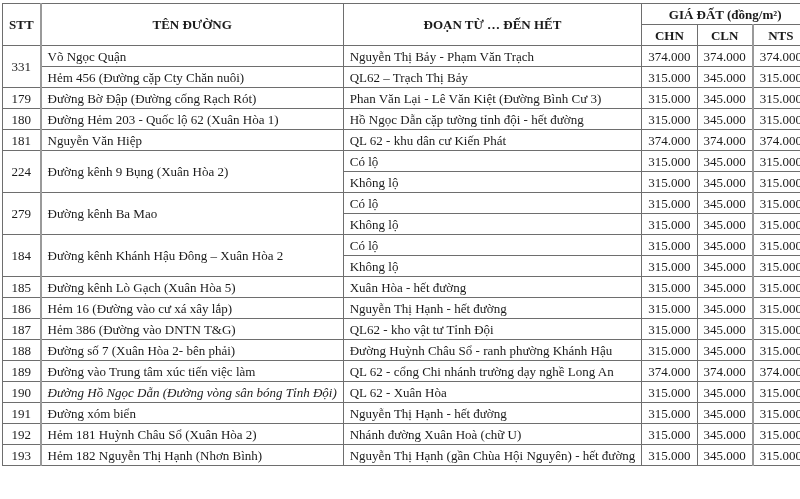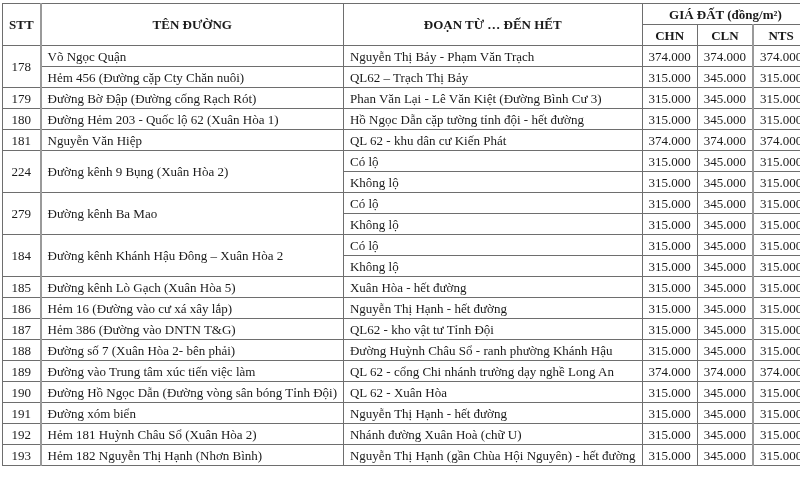--- a/index.html
+++ b/index.html
@@ -18,21 +18,21 @@
     line-height:15px;
     white-space:nowrap;
     overflow:hidden;
   }
   table.land th { font-weight:bold; text-align:center; font-size:13px; }
   th.h-top { height:24px; }
   th.h-sub { height:20px; }
   td.stt { text-align:center; padding:0 2px; }
   td.num { text-align:right; padding:0 2px; }
   td.name, td.seg { text-align:left; }
-  td.wrap { white-space:normal; line-height:17px; padding-top:1px; padding-bottom:1px; }
+  td.wrap { white-space:normal; line-height:17px; padding-top:1px; padding-bottom:1px;font-style:italic; }
   col.c-stt { width:36px; }
   col.c-name { width:268px; }
   col.c-seg { width:290px; }
   col.c-p { width:67px; }
   col.c-p2 { width:67px; }
   col.c-p3 { width:68px; }
   .thick-left { border-left:2px solid #9a9a9a !important; }
 </style>
 </head>
 <body>
@@ -55,21 +55,21 @@
     </tr>
     <tr>
       <th class="h-sub">CHN</th>
       <th class="h-sub">CLN</th>
       <th class="h-sub thick-left">NTS</th>
     </tr>
   </thead>
   <tbody>
 
     <tr>
-      <td class="stt" rowspan="2">178</td>
+      <td class="stt" rowspan="2">331</td>
       <td class="name thick-left">Võ Ngọc Quận</td>
       <td class="seg">Nguyễn Thị Bảy - Phạm Văn Trạch</td>
       <td class="num">374.000</td>
       <td class="num">374.000</td>
       <td class="num thick-left">374.000</td>
     </tr>
     <tr>
       <td class="name thick-left">Hẻm 456 (Đường cặp Cty Chăn nuôi)</td>
       <td class="seg">QL62 – Trạch Thị Bảy</td>
       <td class="num">315.000</td>

